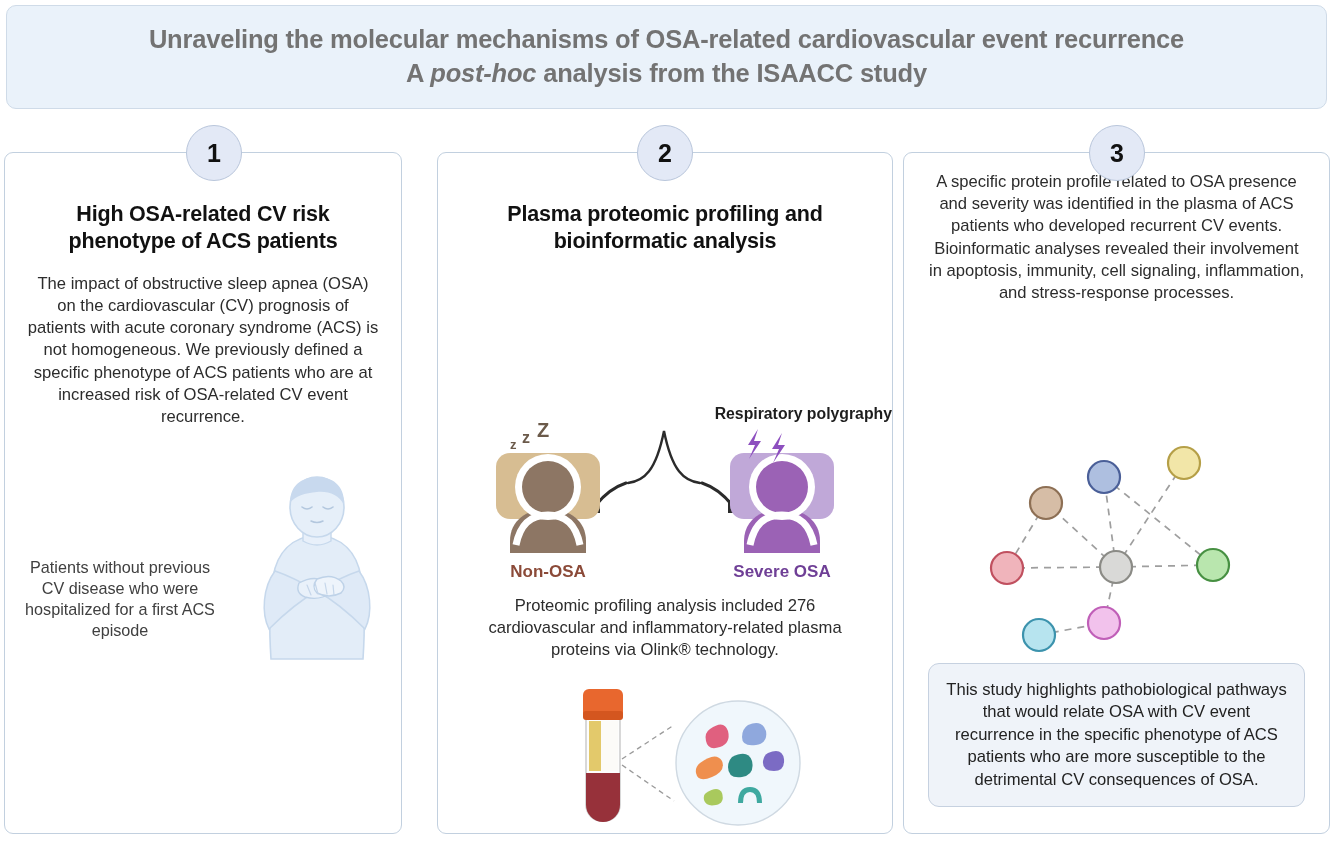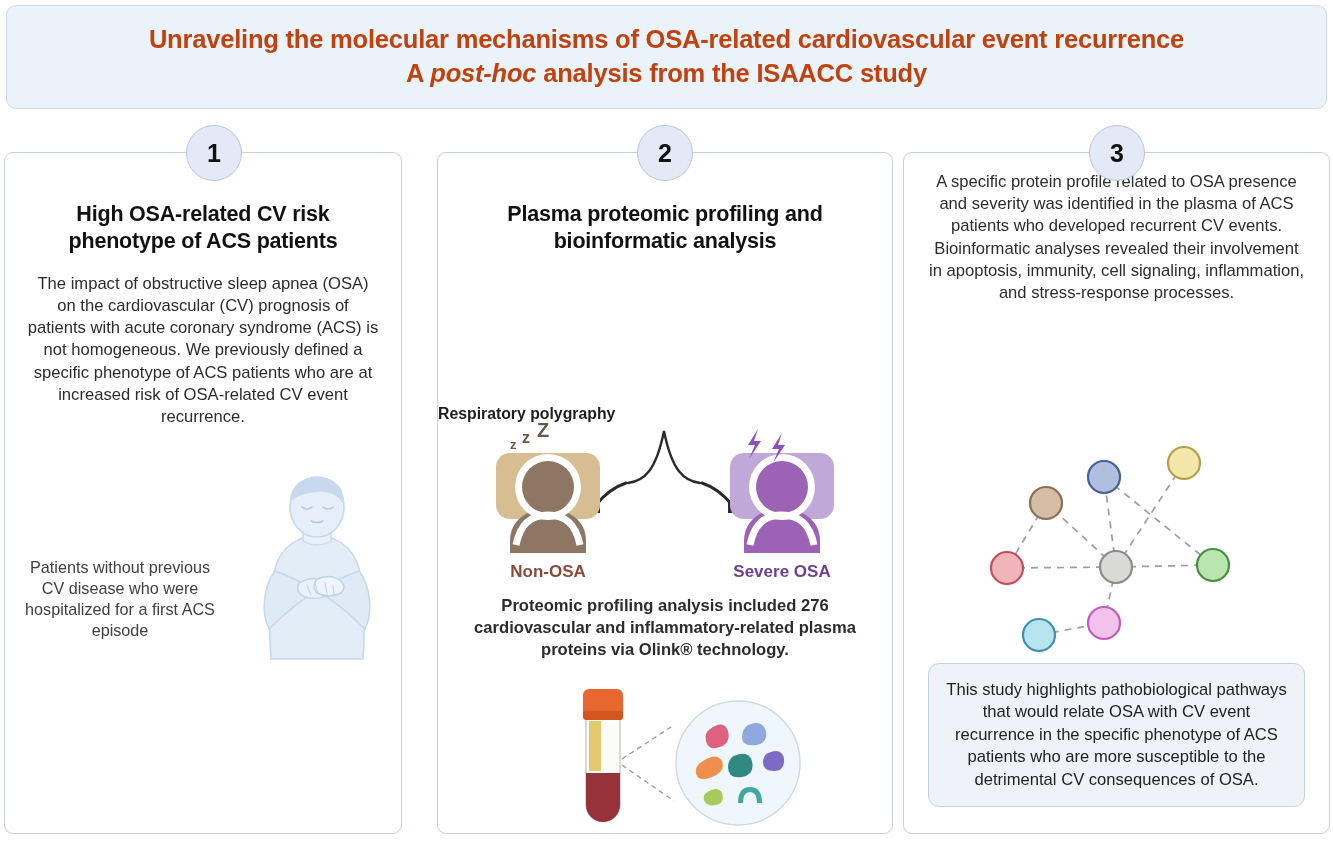--- a/index.html
+++ b/index.html
@@ -15,21 +15,21 @@
   .title-box {
     position: absolute; left: 6px; top: 5px;
     width: 1321px; height: 104px;
     background: #eaf2fa;
     border: 1px solid #cfdbe8;
     border-radius: 10px;
     display: flex; flex-direction: column;
     align-items: center; justify-content: center;
   }
   .title-line {
-    font-size: 25.5px; font-weight: bold; color: #c2410c;
+    font-size: 25.5px; font-weight: bold; color: #737373;
     text-align: center; line-height: 1.32; letter-spacing: -0.2px;
   }
   .title-line em { font-style: italic; }
 
   
   .panel {
     position: absolute; top: 152px; height: 682px;
     background: #ffffff;
     border: 1.6px solid #c2d0df;
     border-radius: 9px;
@@ -83,27 +83,27 @@
   }
   .p1-label-sub {
     position: absolute; left: 14px; top: 74px; width: 202px;
     text-align: center; font-size: 16.2px; color: #404040; line-height: 1.3;
   }
   .p1-person { position: absolute; left: 228px; top: -4px; }
 
   
   .p2-poly-label {
     position: absolute; top: 252px; left: 0; width: 100%;
-    text-align: left; font-size: 15.8px; font-weight: bold; color: #1d1d1d;
+    text-align: right; font-size: 15.8px; font-weight: bold; color: #1d1d1d;
   }
   .p2-fig { position: absolute; top: 272px; left: 0; width: 100%; height: 160px; }
   .p2-txt2 {
     position: absolute; top: 442px; left: 0; width: 100%;
     font-size: 16.6px; color: #2c2c2c; text-align: center;
-    line-height: 1.34; padding: 0 34px; font-weight: bold;
+    line-height: 1.34; padding: 0 34px;
   }
   .p2-blood { position: absolute; top: 528px; left: 0; width: 100%; height: 150px; }
 
   
   .p3-net { position: absolute; top: 288px; left: 0; width: 100%; height: 190px; }
 
   svg { display: block; overflow: visible; }
 </style>
 </head>
 <body>

